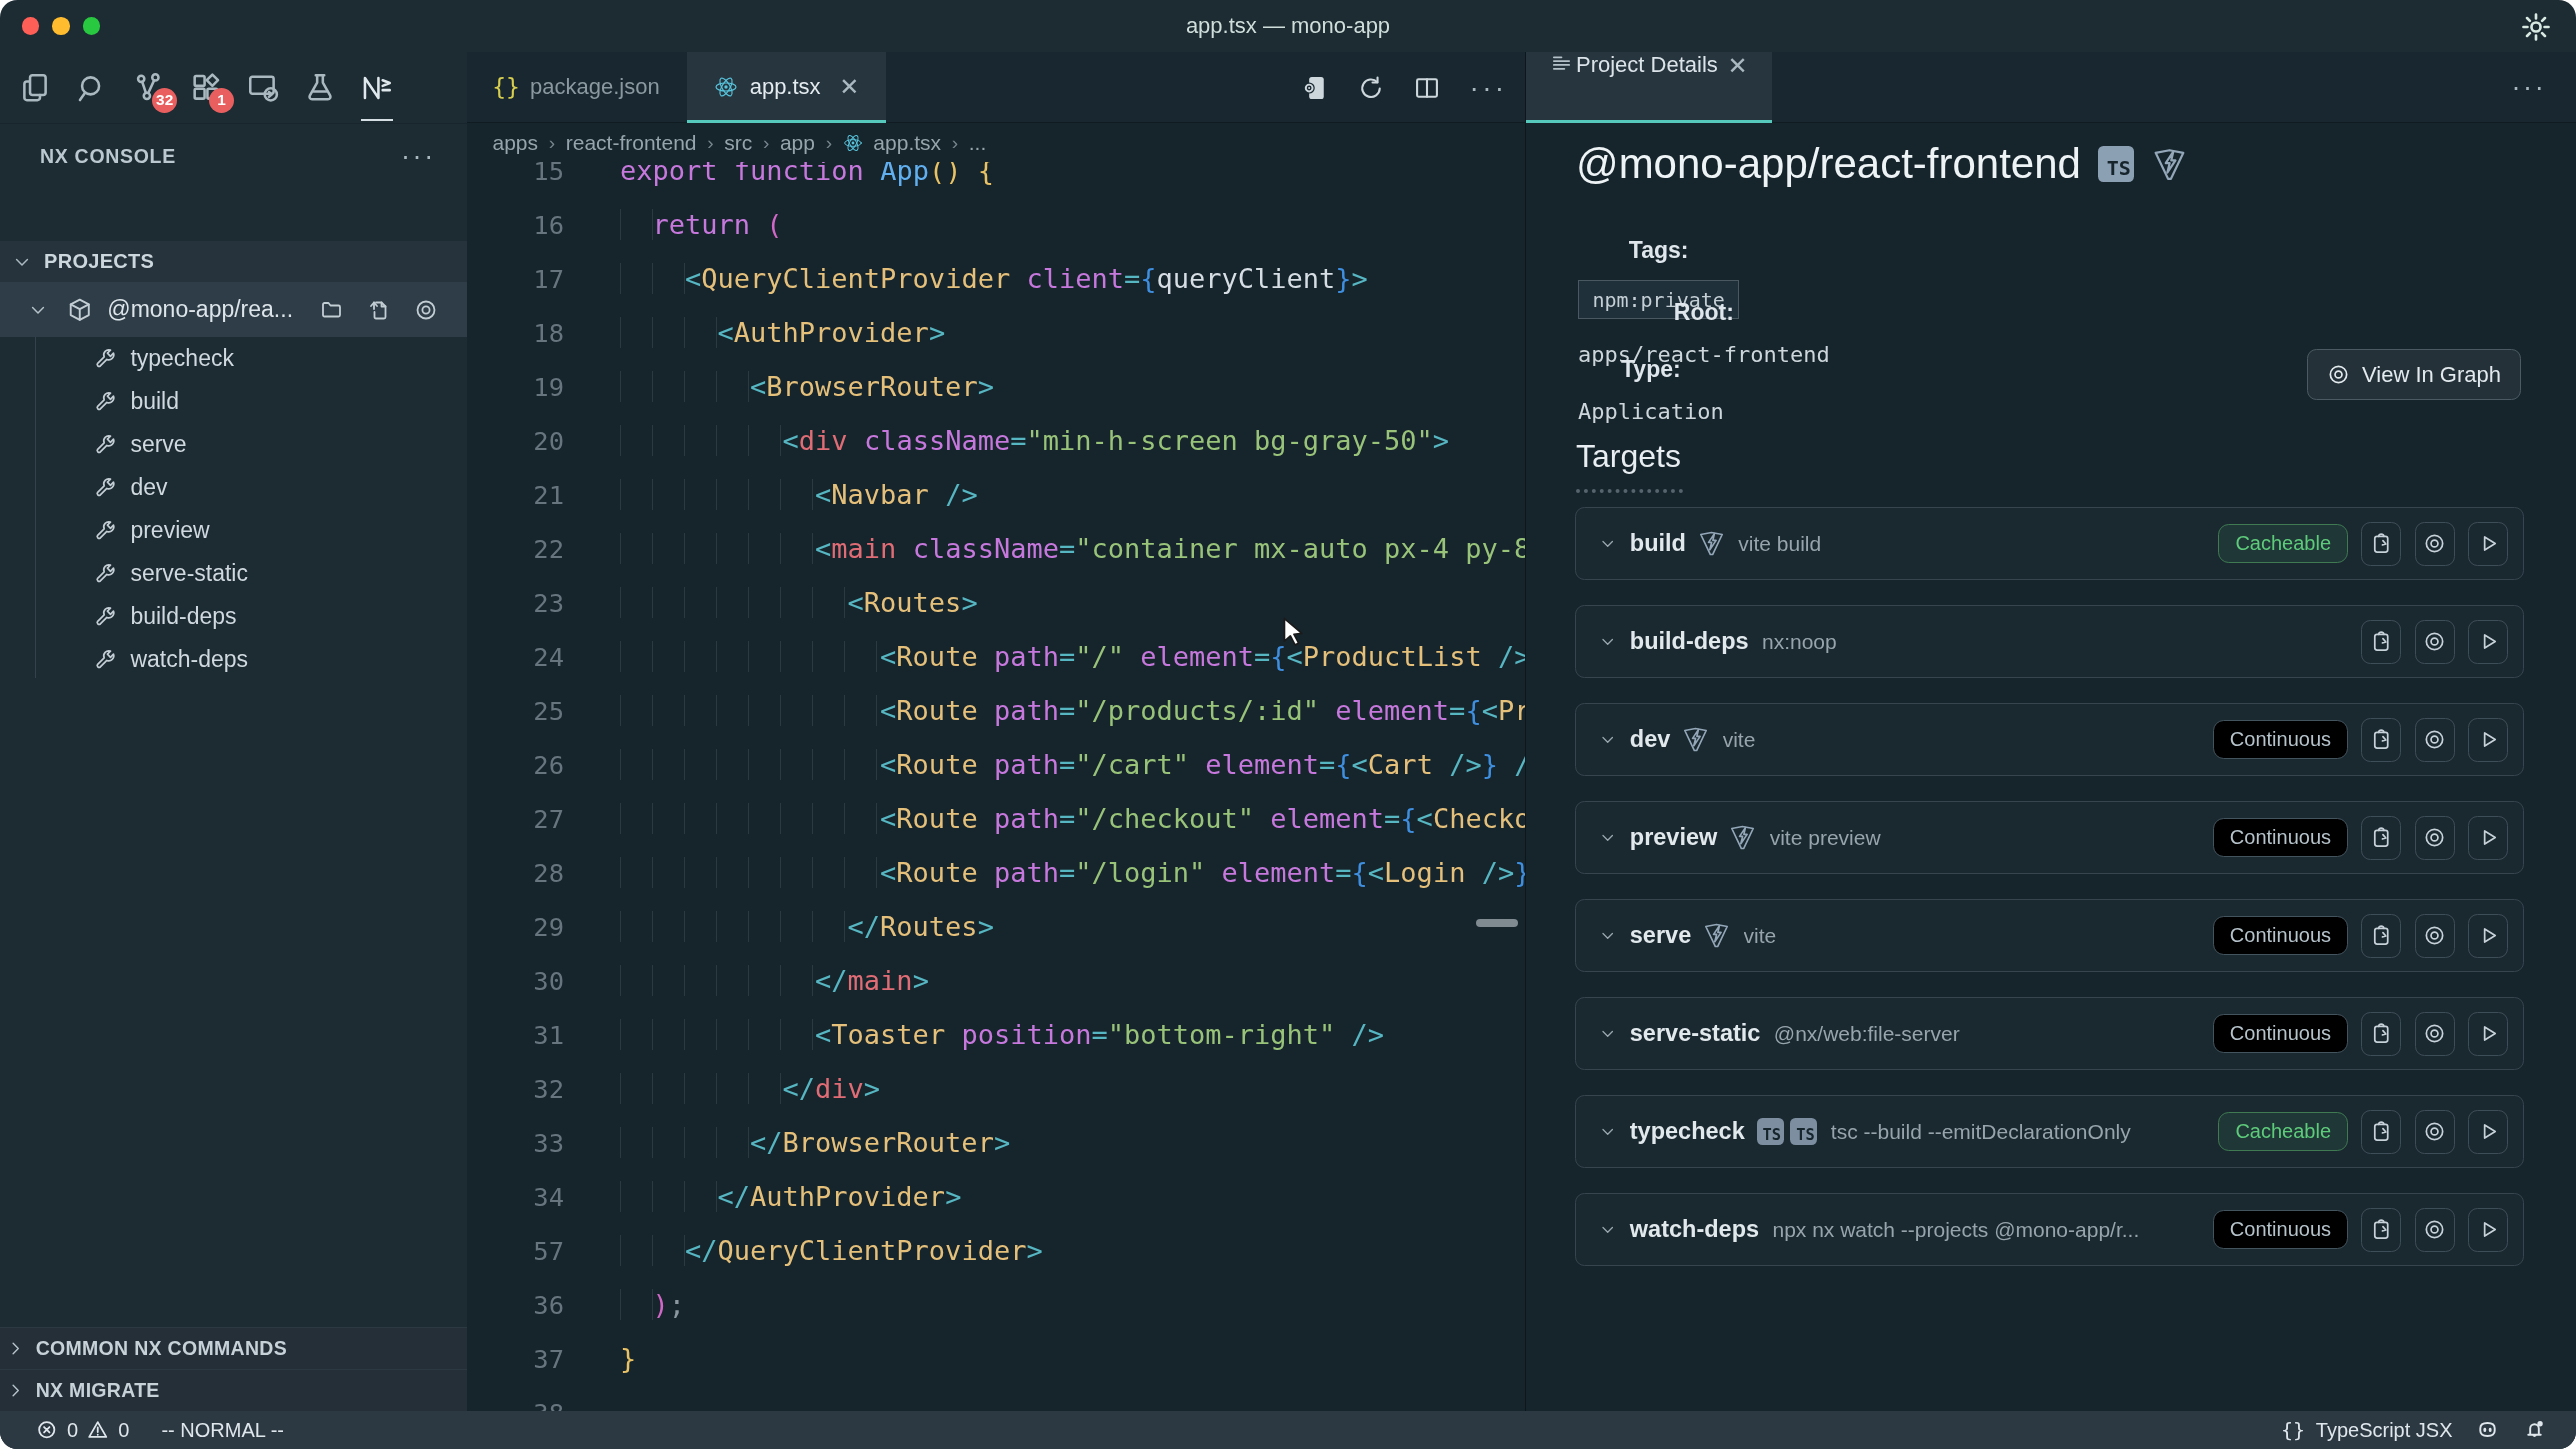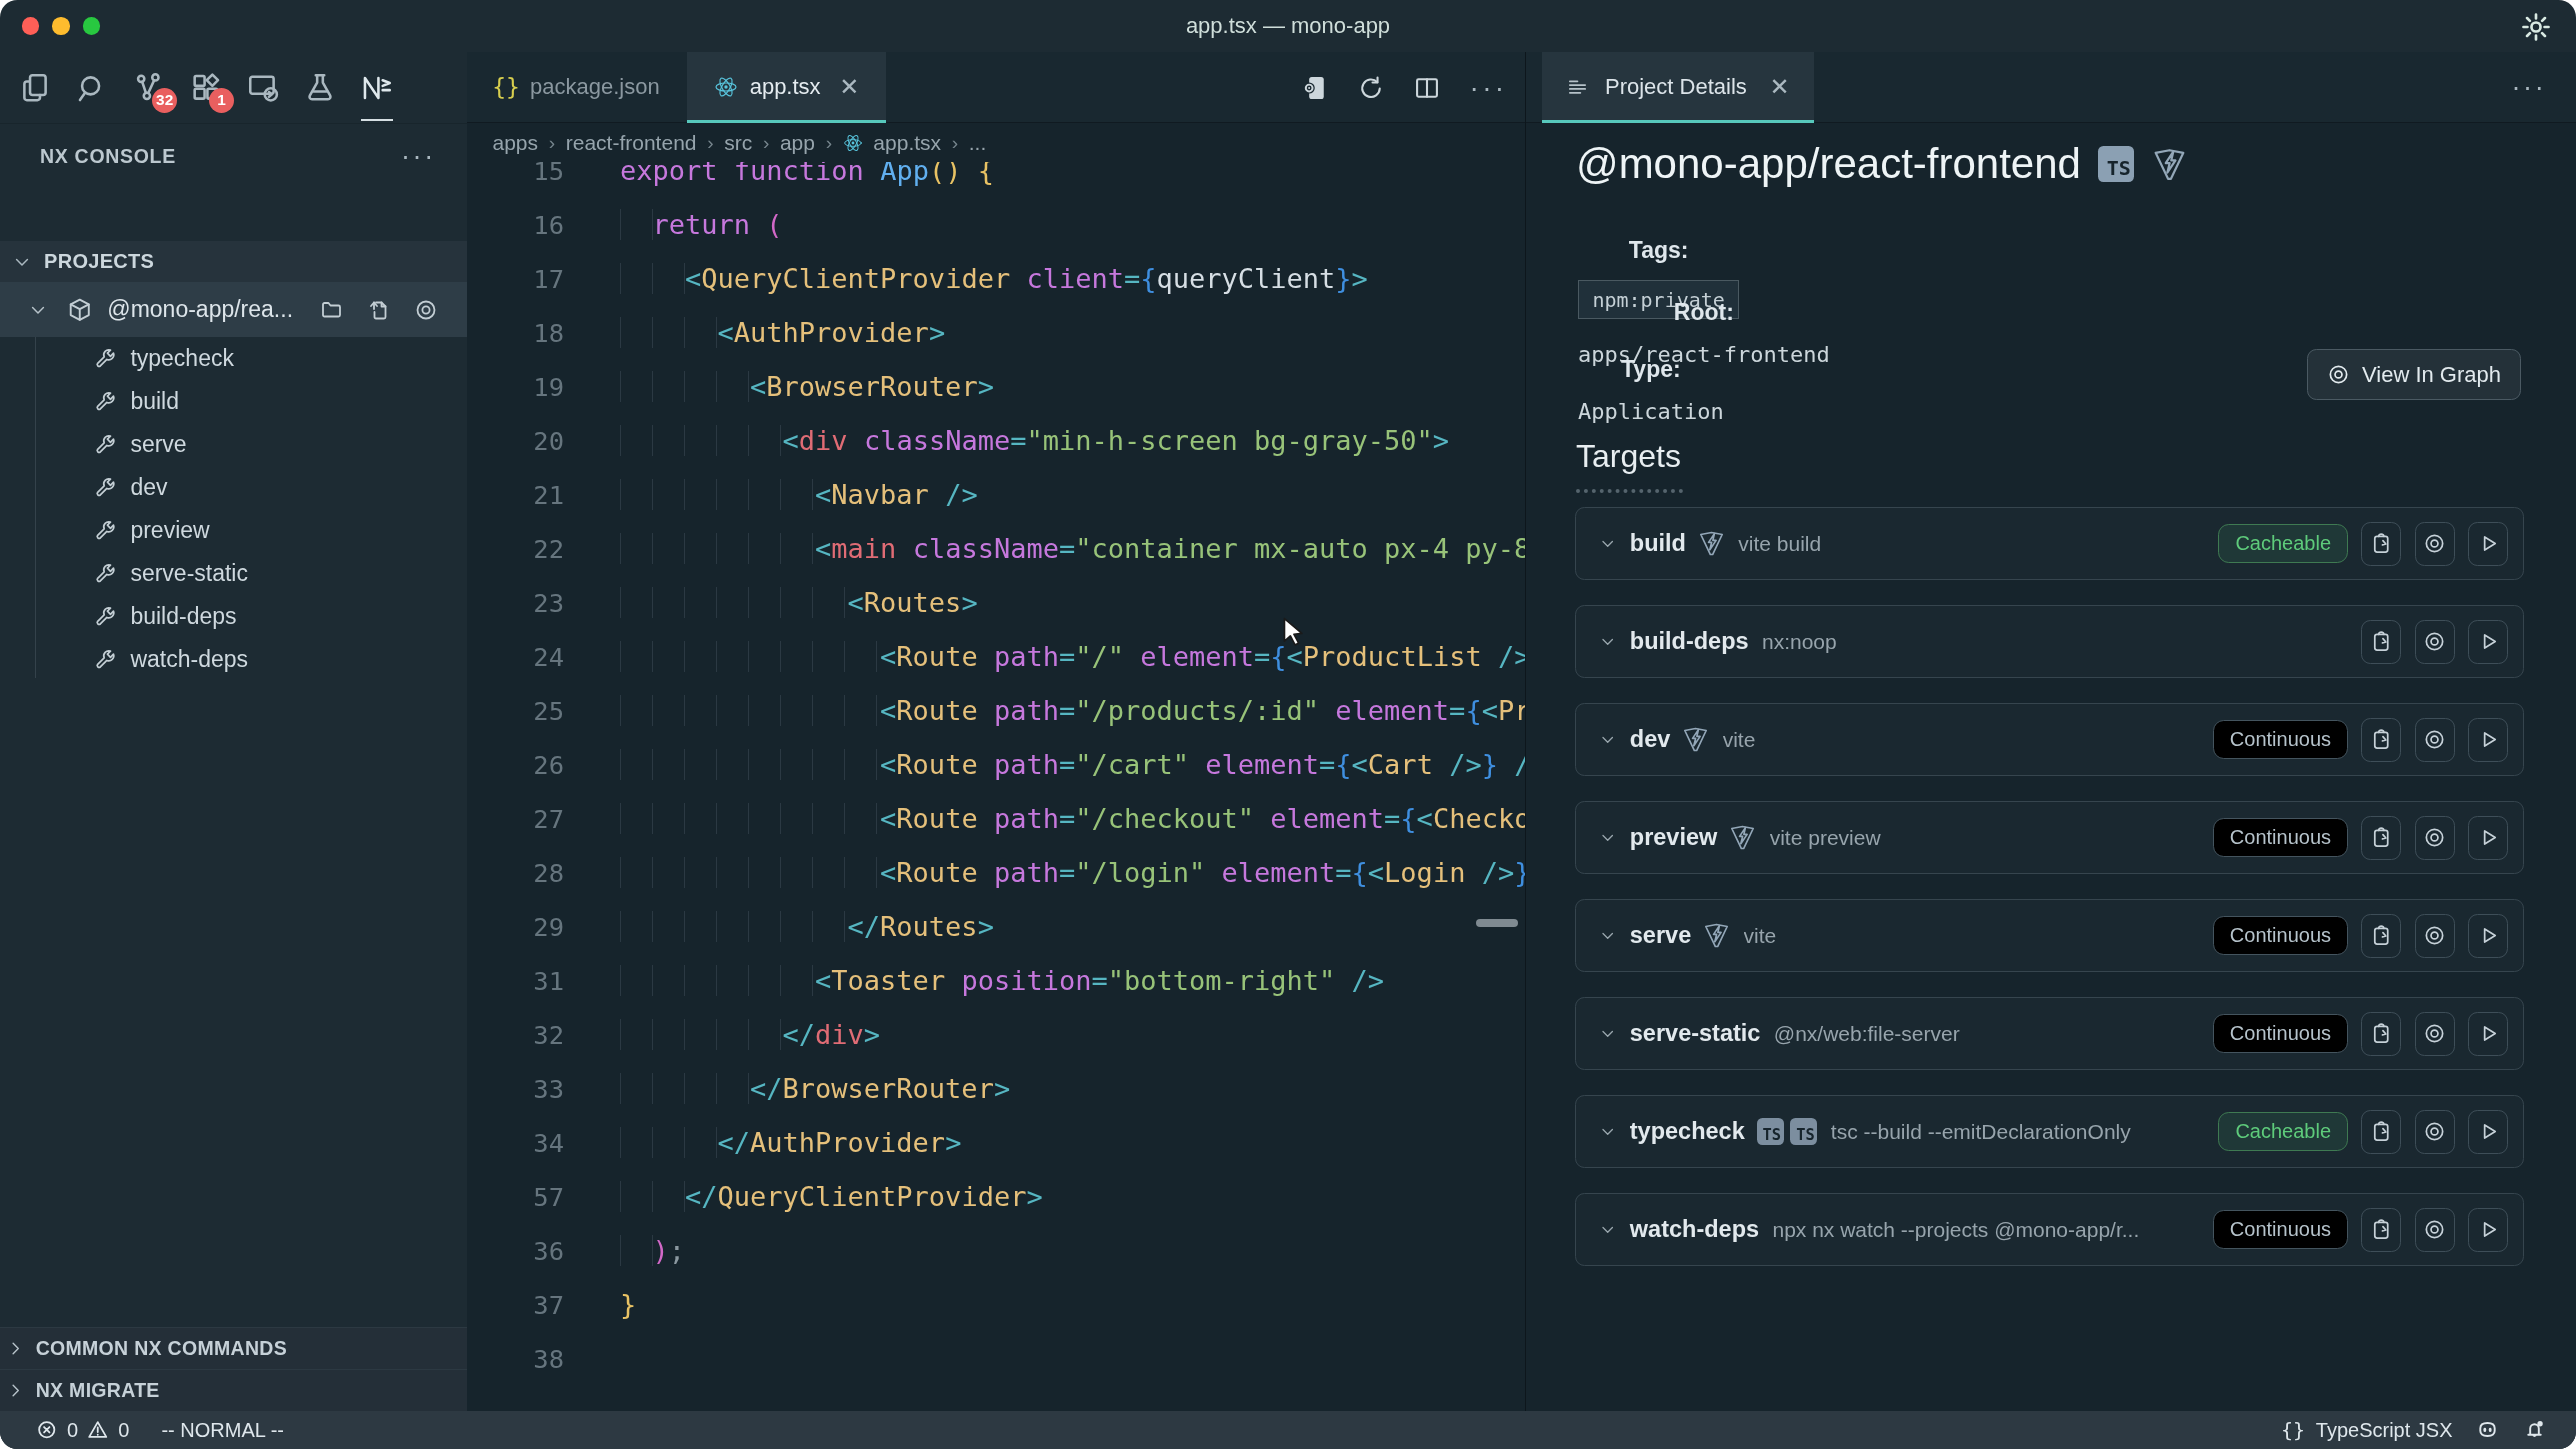--- a/index.html
+++ b/index.html
@@ -73,21 +73,21 @@
   .line{display:flex;height:54px;line-height:54px;white-space:pre;}
   .ln{width:97px;text-align:right;color:#66757e;font-size:25.5px;font-family:"DejaVu Sans Mono",monospace;flex:none;}
   .lt{margin-left:56px;font-size:27px;font-family:"DejaVu Sans Mono",monospace;color:#d6dee4;}
   .tok.kw{color:#c678dd}.tok.fn{color:#61afef}.tok.cm{color:#e5c07b}.tok.ht{color:#e06c75}
   .tok.at{color:#c678dd}.tok.pu{color:#56b6c2}.tok.st{color:#98c379}.tok.b1{color:#e8c264}
   .tok.b2{color:#d168c7}.tok.b3{color:#3f8fe0}.tok.id{color:#d6dee4}.tok.sm{color:#8b98a0}
   .tok.in{background-image:repeating-linear-gradient(90deg,#2b3943 0 1.3px,transparent 1.3px 32px);}
   .hscroll{position:absolute;right:6.7px;top:867px;width:42px;height:8px;border-radius:4px;background:#7f8a91;}
 
   
-  .ptab{position:absolute;left:16px;top:0;height:70px;background:#26353e;display:flex;align-items:center;gap:16px;padding:0 24px;font-size:22px;color:#dce4e9;}
+  .ptab{position:absolute;left:0;top:0;height:70px;background:#26353e;display:flex;gap:3px;padding:0 24px;font-size:22px;color:#dce4e9;}
   .ptab::after{content:"";position:absolute;left:0;right:0;bottom:-1.3px;height:3.4px;background:#57c8bc;}
   .ptab svg{width:23px;height:23px;color:#b6c2c9;}
   .panel .tabstrip{background:#192830;}
   .p-ellipsis{position:absolute;right:29.5px;top:20px;font-size:27px;color:#aab8c0;letter-spacing:2.7px;}
   .pcontent{position:absolute;left:0;top:71px;right:0;bottom:0;overflow:hidden;}
   .ptitle{position:absolute;left:50px;top:17.4px;display:flex;align-items:center;gap:17.4px;}
   .ptitle-text{font-size:42px;font-weight:500;color:#eef4f6;}
   .tsb{display:inline-flex;align-items:flex-end;justify-content:flex-end;background:#8ba0b3;color:#16242c;border-radius:5.4px;font-weight:bold;font-family:"DejaVu Sans Mono",monospace;}
   .ptitle .tsb{width:36px;height:36px;font-size:20px;padding:0 3.4px 2px 0;box-sizing:border-box;}
   .vite-ico{color:#93a7b8;}
@@ -407,20 +407,21 @@
         <div class="line"><span class="ln">20</span><span class="lt"><span class="tok in">          </span><span class="tok pu">&lt;</span><span class="tok ht">div</span><span class="tok pl"> </span><span class="tok at">className</span><span class="tok pu">=</span><span class="tok st">"min-h-screen bg-gray-50"</span><span class="tok pu">&gt;</span></span></div>
         <div class="line"><span class="ln">21</span><span class="lt"><span class="tok in">            </span><span class="tok pu">&lt;</span><span class="tok cm">Navbar</span><span class="tok pl"> </span><span class="tok pu">/&gt;</span></span></div>
         <div class="line"><span class="ln">22</span><span class="lt"><span class="tok in">            </span><span class="tok pu">&lt;</span><span class="tok ht">main</span><span class="tok pl"> </span><span class="tok at">className</span><span class="tok pu">=</span><span class="tok st">"container mx-auto px-4 py-8"</span></span></div>
         <div class="line"><span class="ln">23</span><span class="lt"><span class="tok in">              </span><span class="tok pu">&lt;</span><span class="tok cm">Routes</span><span class="tok pu">&gt;</span></span></div>
         <div class="line"><span class="ln">24</span><span class="lt"><span class="tok in">                </span><span class="tok pu">&lt;</span><span class="tok cm">Route</span><span class="tok pl"> </span><span class="tok at">path</span><span class="tok pu">=</span><span class="tok st">"/"</span><span class="tok pl"> </span><span class="tok at">element</span><span class="tok pu">=</span><span class="tok b3">{</span><span class="tok pu">&lt;</span><span class="tok cm">ProductList</span><span class="tok pl"> </span><span class="tok pu">/&gt;</span><span class="tok b3">}</span></span></div>
         <div class="line"><span class="ln">25</span><span class="lt"><span class="tok in">                </span><span class="tok pu">&lt;</span><span class="tok cm">Route</span><span class="tok pl"> </span><span class="tok at">path</span><span class="tok pu">=</span><span class="tok st">"/products/:id"</span><span class="tok pl"> </span><span class="tok at">element</span><span class="tok pu">=</span><span class="tok b3">{</span><span class="tok pu">&lt;</span><span class="tok cm">ProductDetail</span></span></div>
         <div class="line"><span class="ln">26</span><span class="lt"><span class="tok in">                </span><span class="tok pu">&lt;</span><span class="tok cm">Route</span><span class="tok pl"> </span><span class="tok at">path</span><span class="tok pu">=</span><span class="tok st">"/cart"</span><span class="tok pl"> </span><span class="tok at">element</span><span class="tok pu">=</span><span class="tok b3">{</span><span class="tok pu">&lt;</span><span class="tok cm">Cart</span><span class="tok pl"> </span><span class="tok pu">/&gt;</span><span class="tok b3">}</span><span class="tok pl"> </span><span class="tok pu">/&gt;</span></span></div>
         <div class="line"><span class="ln">27</span><span class="lt"><span class="tok in">                </span><span class="tok pu">&lt;</span><span class="tok cm">Route</span><span class="tok pl"> </span><span class="tok at">path</span><span class="tok pu">=</span><span class="tok st">"/checkout"</span><span class="tok pl"> </span><span class="tok at">element</span><span class="tok pu">=</span><span class="tok b3">{</span><span class="tok pu">&lt;</span><span class="tok cm">Checkout</span></span></div>
         <div class="line"><span class="ln">28</span><span class="lt"><span class="tok in">                </span><span class="tok pu">&lt;</span><span class="tok cm">Route</span><span class="tok pl"> </span><span class="tok at">path</span><span class="tok pu">=</span><span class="tok st">"/login"</span><span class="tok pl"> </span><span class="tok at">element</span><span class="tok pu">=</span><span class="tok b3">{</span><span class="tok pu">&lt;</span><span class="tok cm">Login</span><span class="tok pl"> </span><span class="tok pu">/&gt;</span><span class="tok b3">}</span><span class="tok pl"> </span></span></div>
         <div class="line"><span class="ln">29</span><span class="lt"><span class="tok in">              </span><span class="tok pu">&lt;/</span><span class="tok cm">Routes</span><span class="tok pu">&gt;</span></span></div>
+        <div class="line"><span class="ln">30</span><span class="lt"><span class="tok in">            </span><span class="tok pu">&lt;/</span><span class="tok ht">main</span><span class="tok pu">&gt;</span></span></div>
         <div class="line"><span class="ln">31</span><span class="lt"><span class="tok in">            </span><span class="tok pu">&lt;</span><span class="tok cm">Toaster</span><span class="tok pl"> </span><span class="tok at">position</span><span class="tok pu">=</span><span class="tok st">"bottom-right"</span><span class="tok pl"> </span><span class="tok pu">/&gt;</span></span></div>
         <div class="line"><span class="ln">32</span><span class="lt"><span class="tok in">          </span><span class="tok pu">&lt;/</span><span class="tok ht">div</span><span class="tok pu">&gt;</span></span></div>
         <div class="line"><span class="ln">33</span><span class="lt"><span class="tok in">        </span><span class="tok pu">&lt;/</span><span class="tok cm">BrowserRouter</span><span class="tok pu">&gt;</span></span></div>
         <div class="line"><span class="ln">34</span><span class="lt"><span class="tok in">      </span><span class="tok pu">&lt;/</span><span class="tok cm">AuthProvider</span><span class="tok pu">&gt;</span></span></div>
         <div class="line"><span class="ln">57</span><span class="lt"><span class="tok in">    </span><span class="tok pu">&lt;/</span><span class="tok cm">QueryClientProvider</span><span class="tok pu">&gt;</span></span></div>
         <div class="line"><span class="ln">36</span><span class="lt"><span class="tok in">  </span><span class="tok b2">)</span><span class="tok sm">;</span></span></div>
         <div class="line"><span class="ln">37</span><span class="lt"><span class="tok b1">}</span></span></div>
         <div class="line"><span class="ln">38</span><span class="lt"></span></div>
       </div>
     <div class="hscroll"></div>

